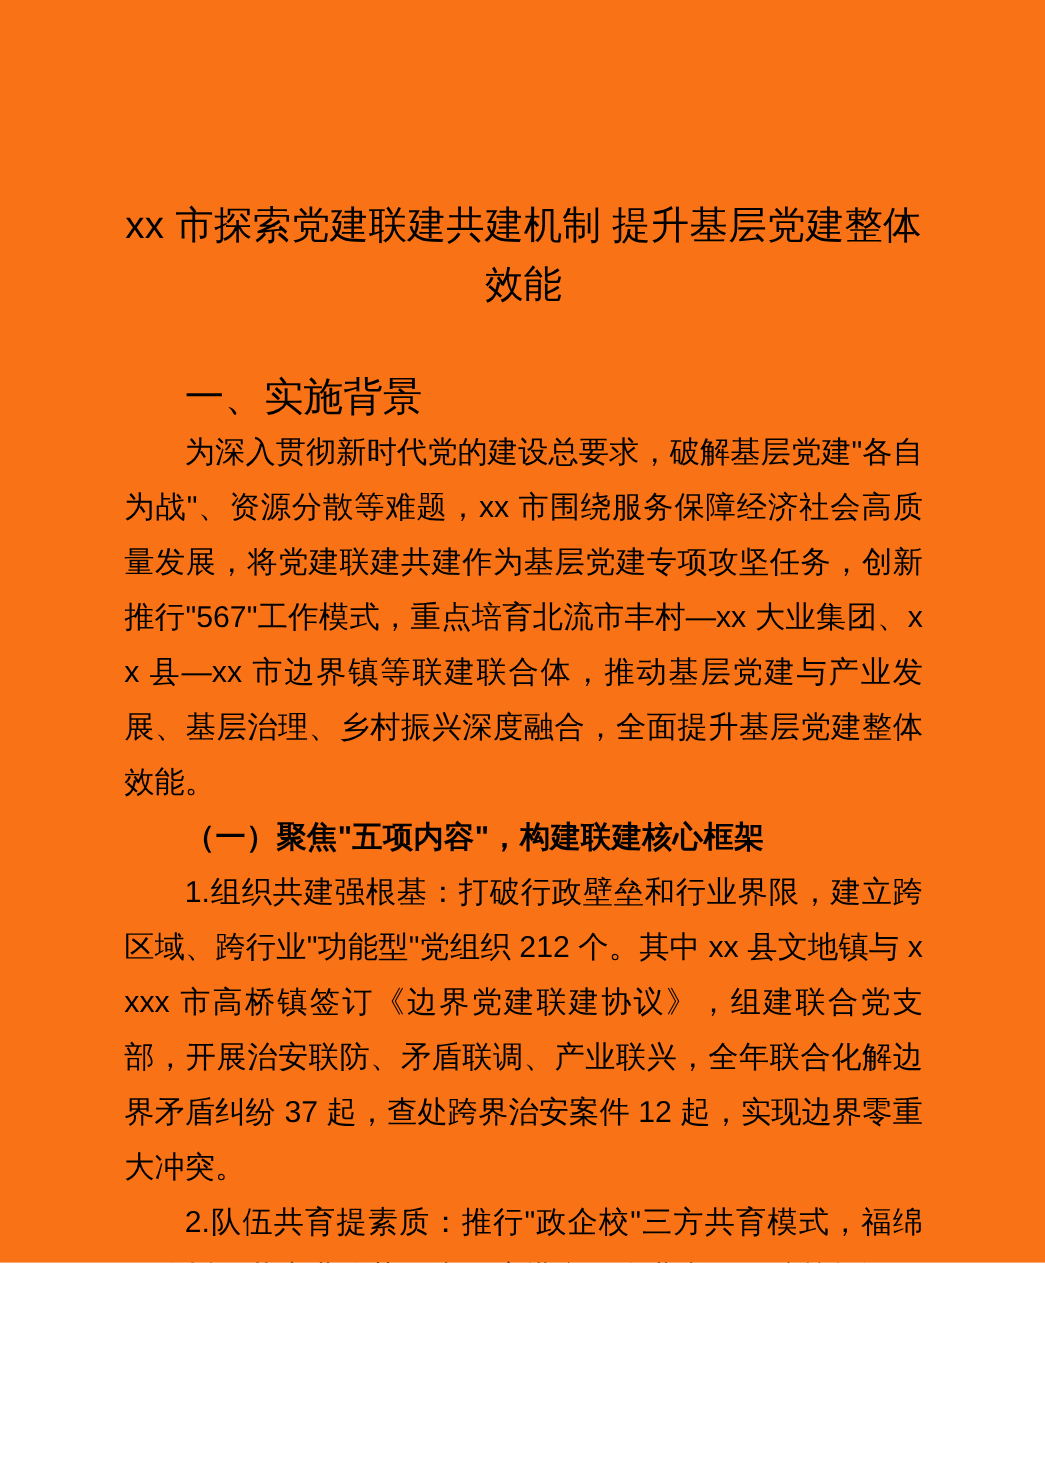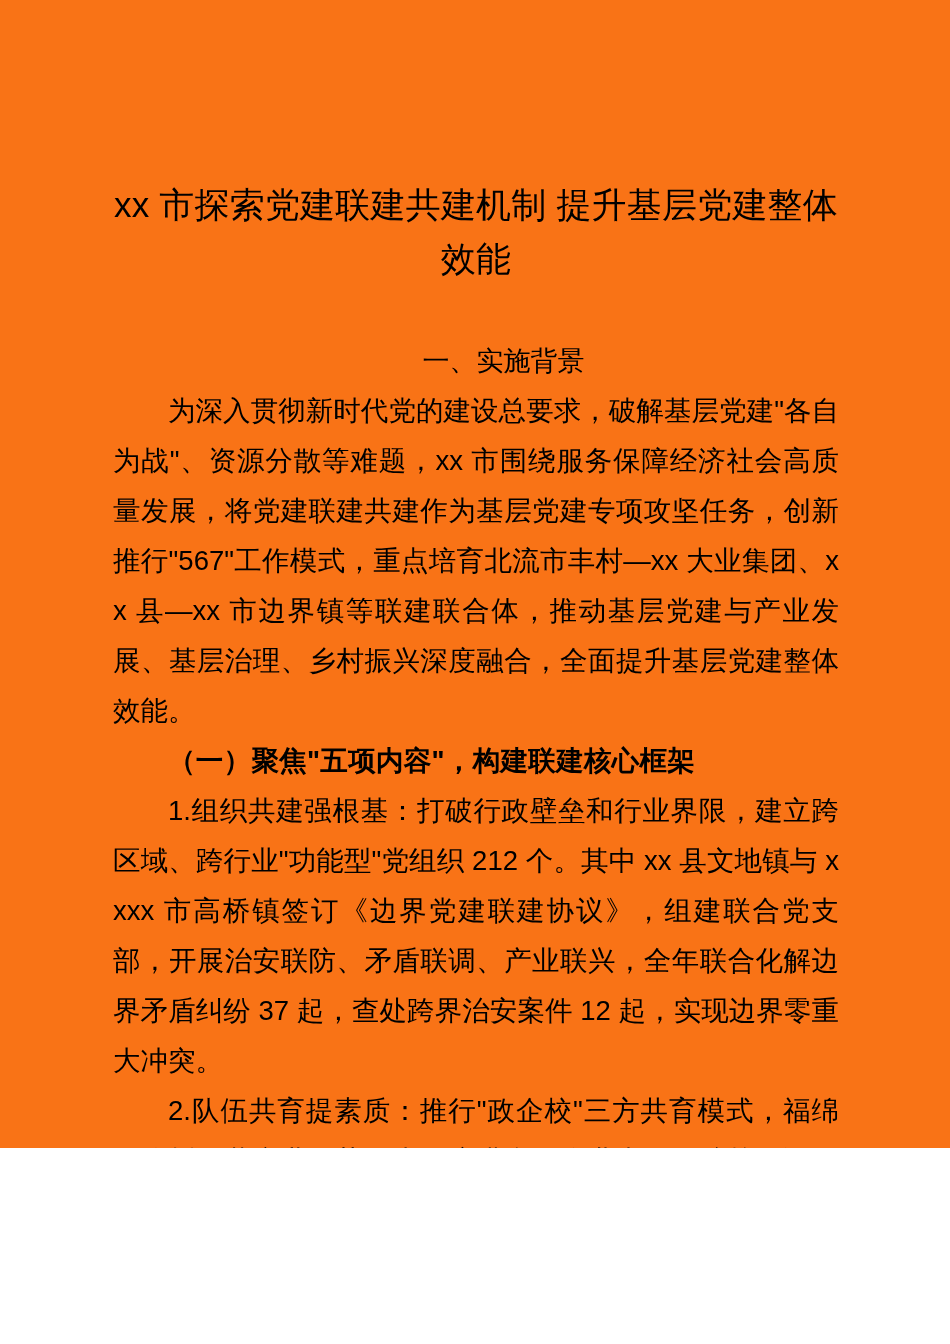--- a/index.html
+++ b/index.html
@@ -46,26 +46,25 @@
     text-justify: inter-ideograph;
     text-align-last: left;
     color: #000000;
     word-break: break-all;
   }
   .indent2 {
     text-indent: 55px;
   }
   .heading-num {
     margin: 0;
-    font-size: 27px;
+    font-size: 36px;
     line-height: 50px;
     text-indent: 55px;
     font-weight: 400;
     color: #000000;
-    text-align: center;
   }
   .heading-sub {
     margin: 0;
     font-size: 27.5px;
     line-height: 50px;
     text-indent: 55px;
     font-weight: 700;
     color: #000000;
     letter-spacing: 0.3px;
   }

